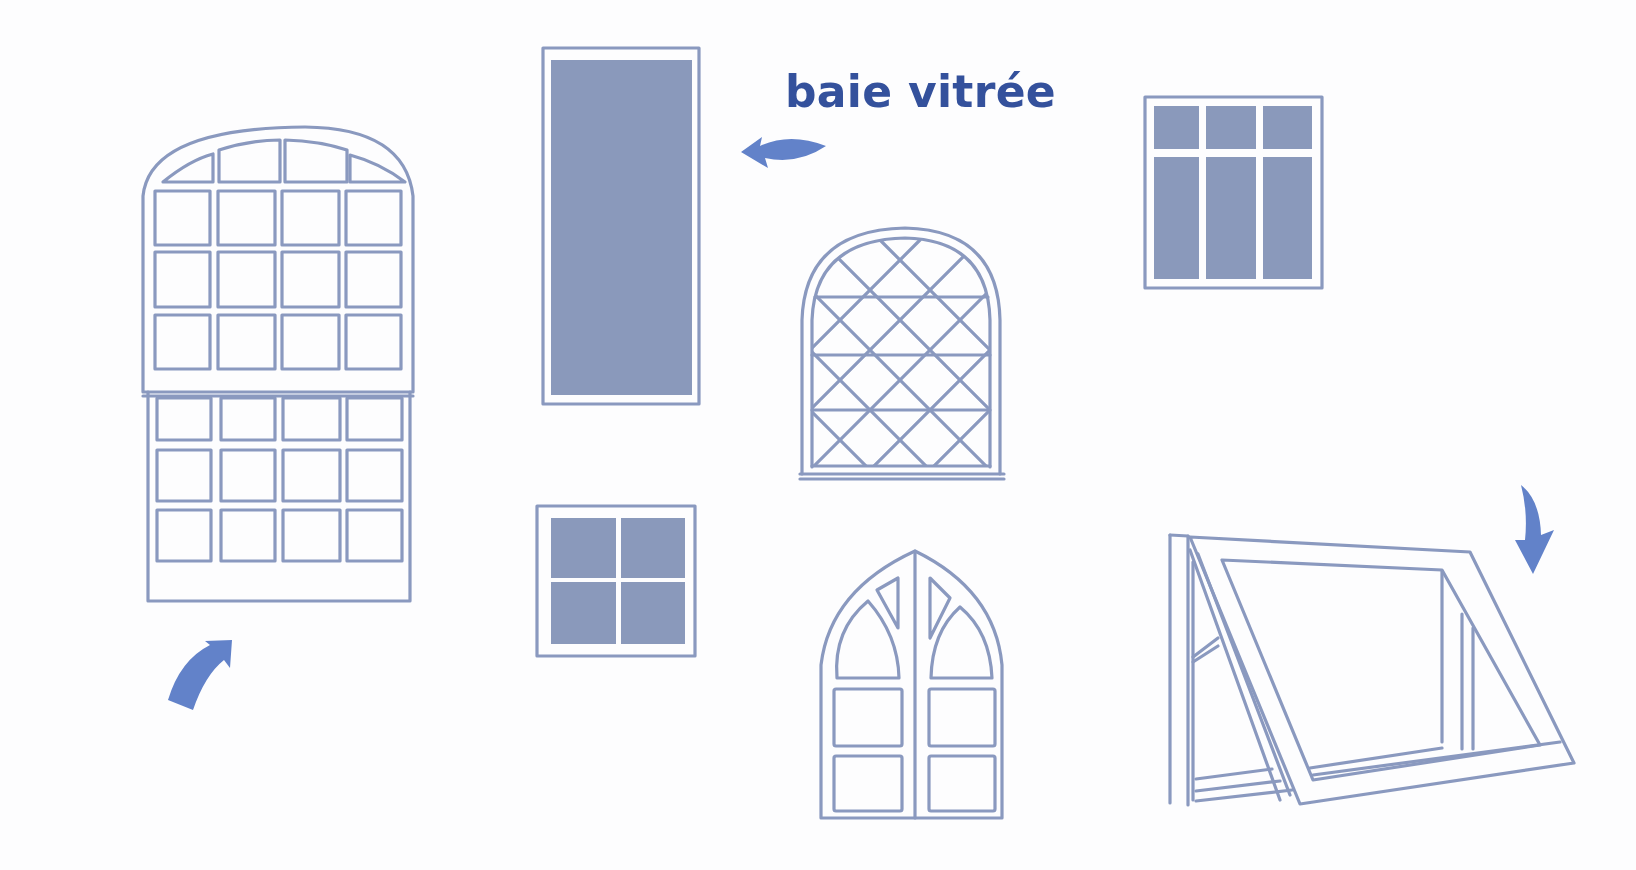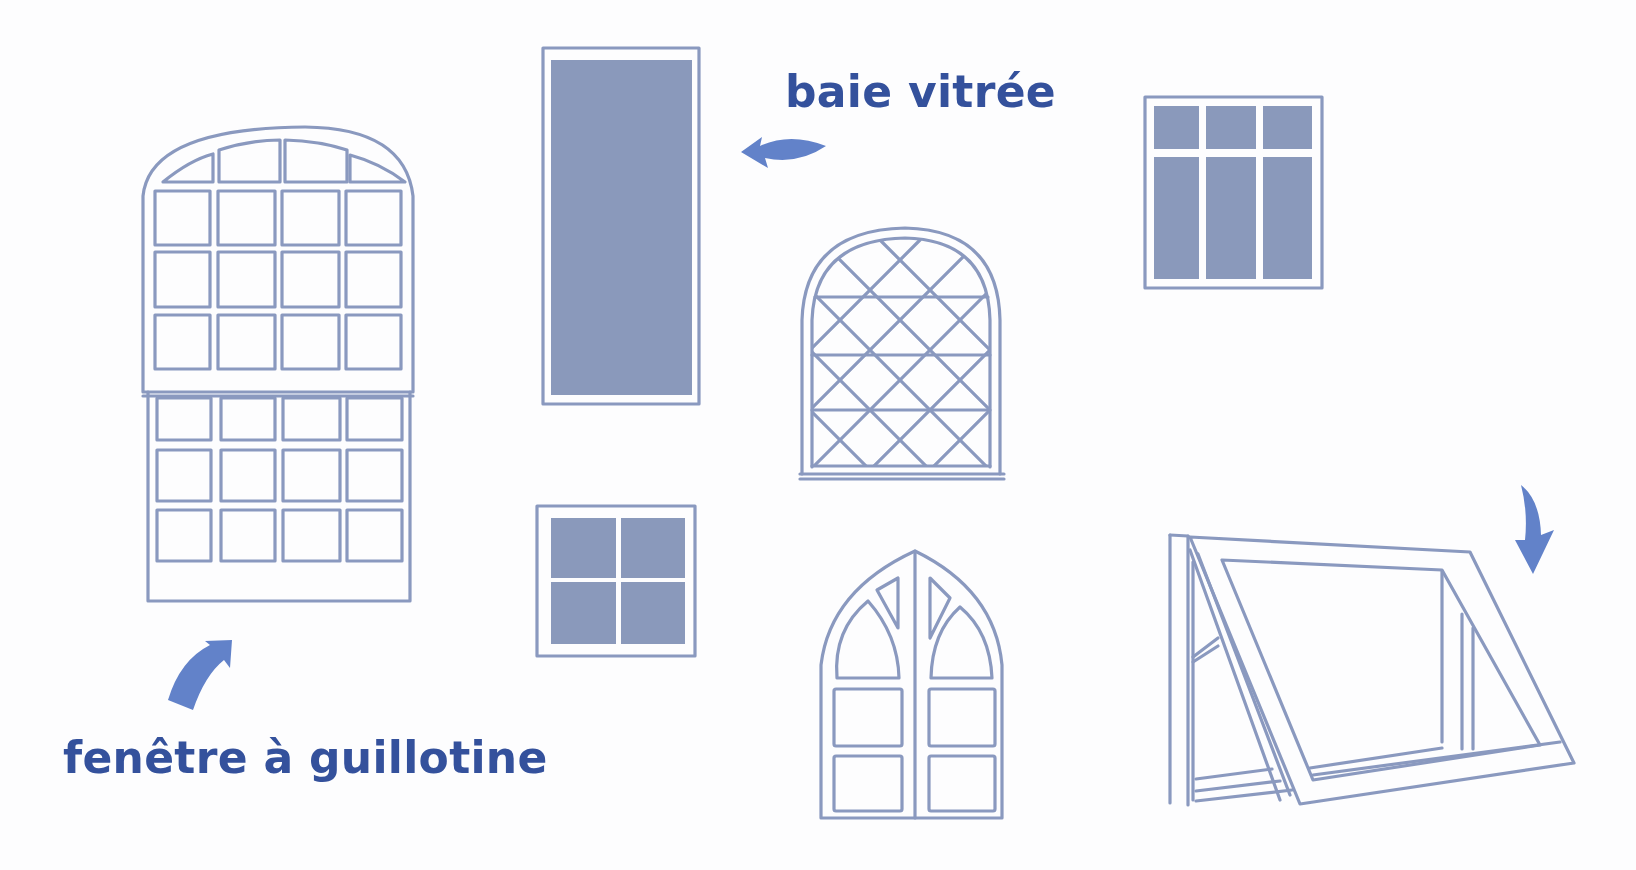--- a/index.html
+++ b/index.html
@@ -165,14 +165,13 @@
     </g>
 
     <g fill="#6282c9" stroke="none">
       <path d="M741 152 L762 137 L760 146 Q790 132 826 146 Q798 165 765 158 L768 168 Z"></path>
       <path d="M168 700 Q180 660 210 645 L205 641 L232 640 L230 668 L224 660 Q205 675 193 710 Z"></path>
       <path d="M1521 485 Q1540 500 1541 535 L1554 530 L1533 574 L1515 540 L1525 540 Q1528 512 1521 485 Z"></path>
     </g>
   </svg>
 
   <div class="label" style="left:785px; top:70px; color:#34519c;">baie vitrée</div>
-  <div class="label" style="left:63px; top:736px; color:#34519c;">fenêtre à guillotine</div>
 </div>
 
 </body></html>

